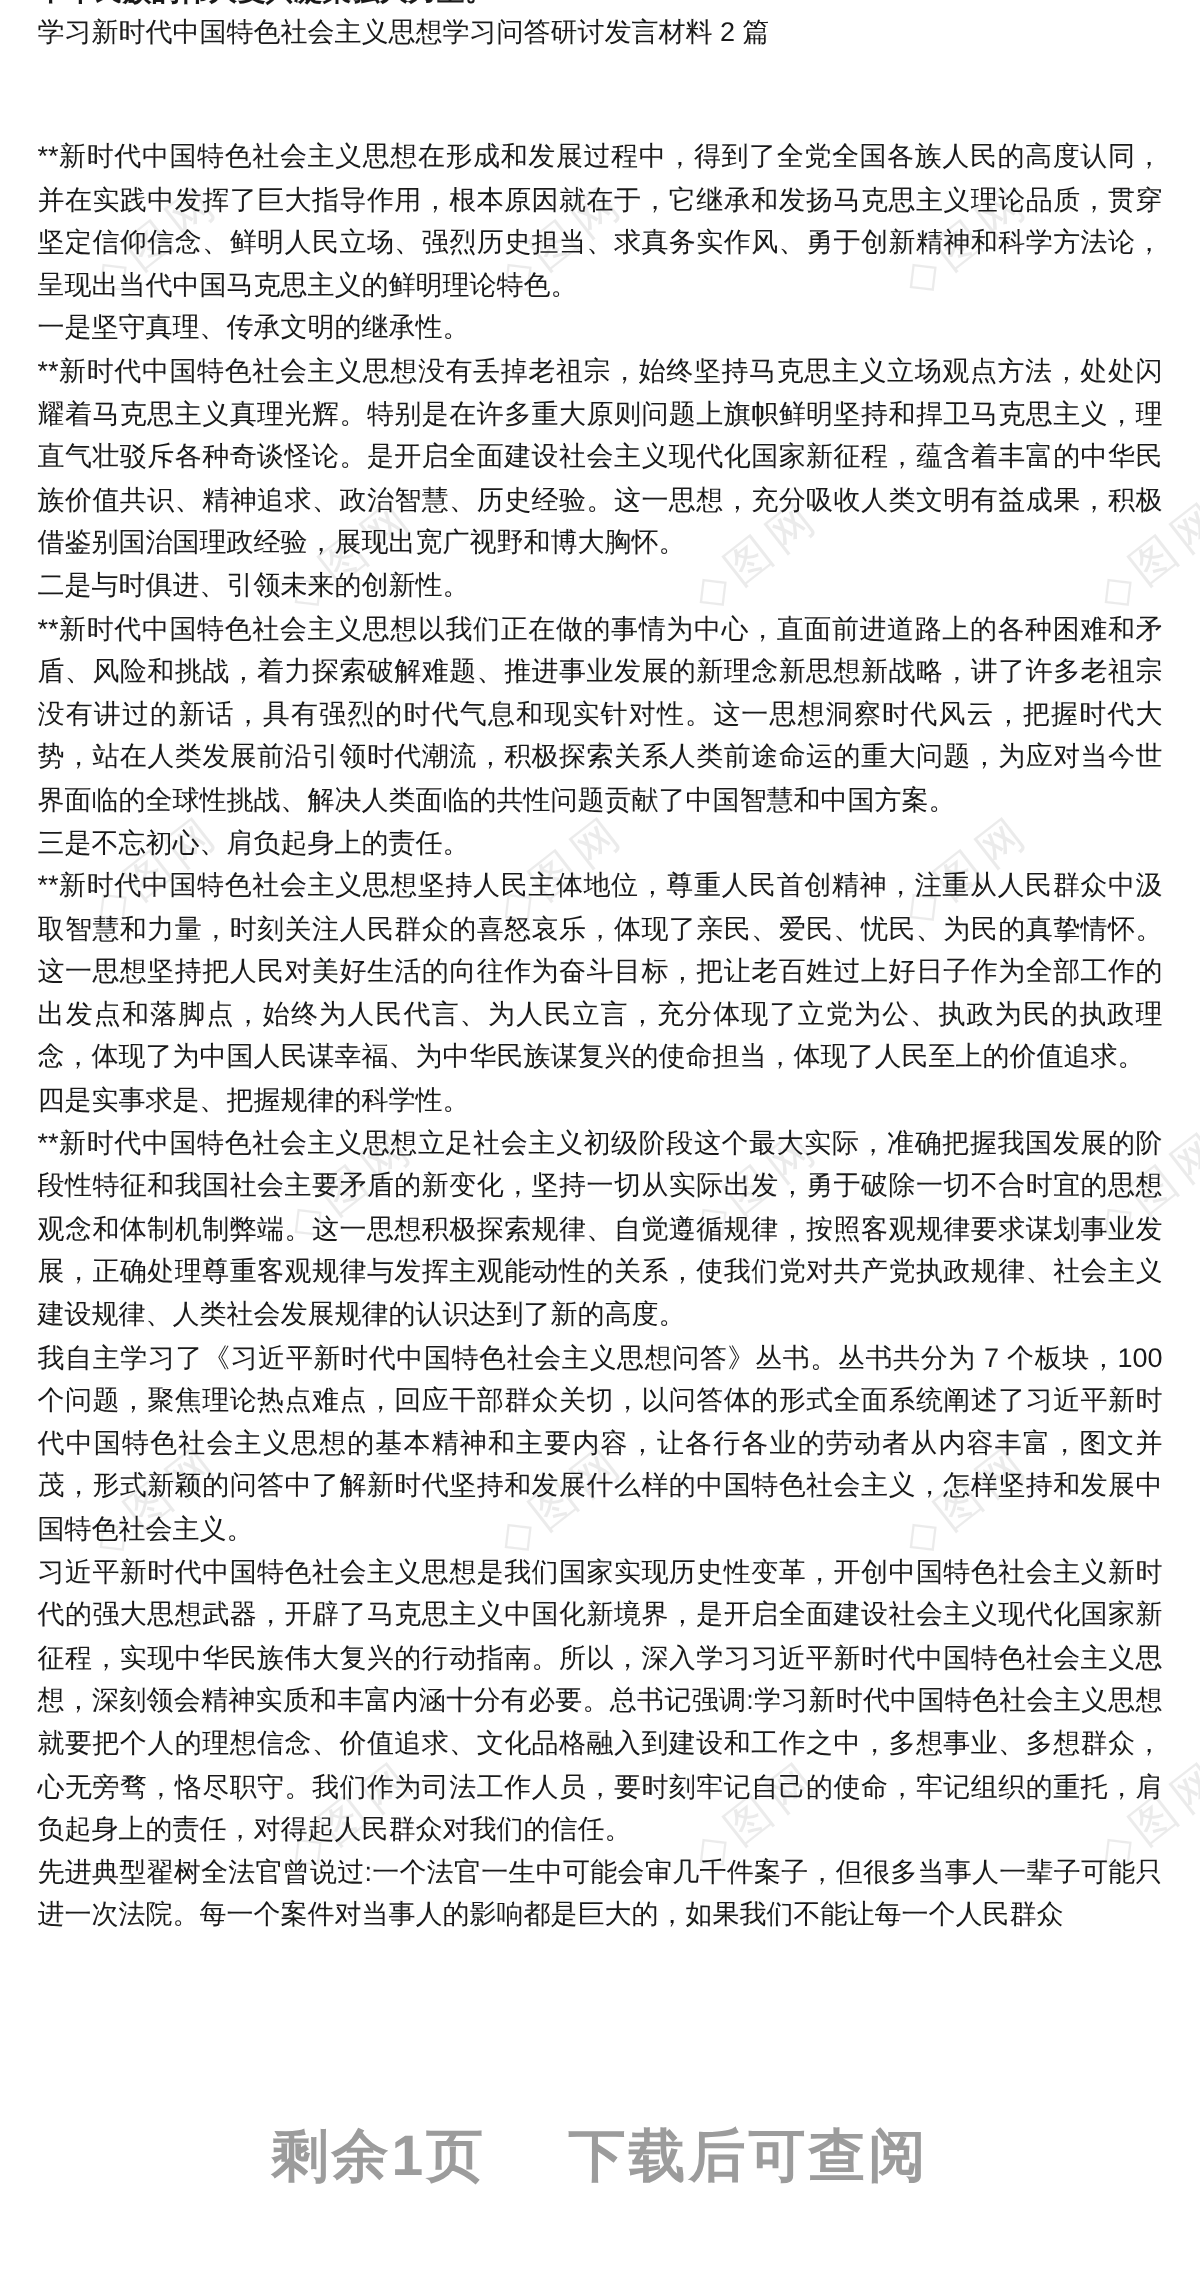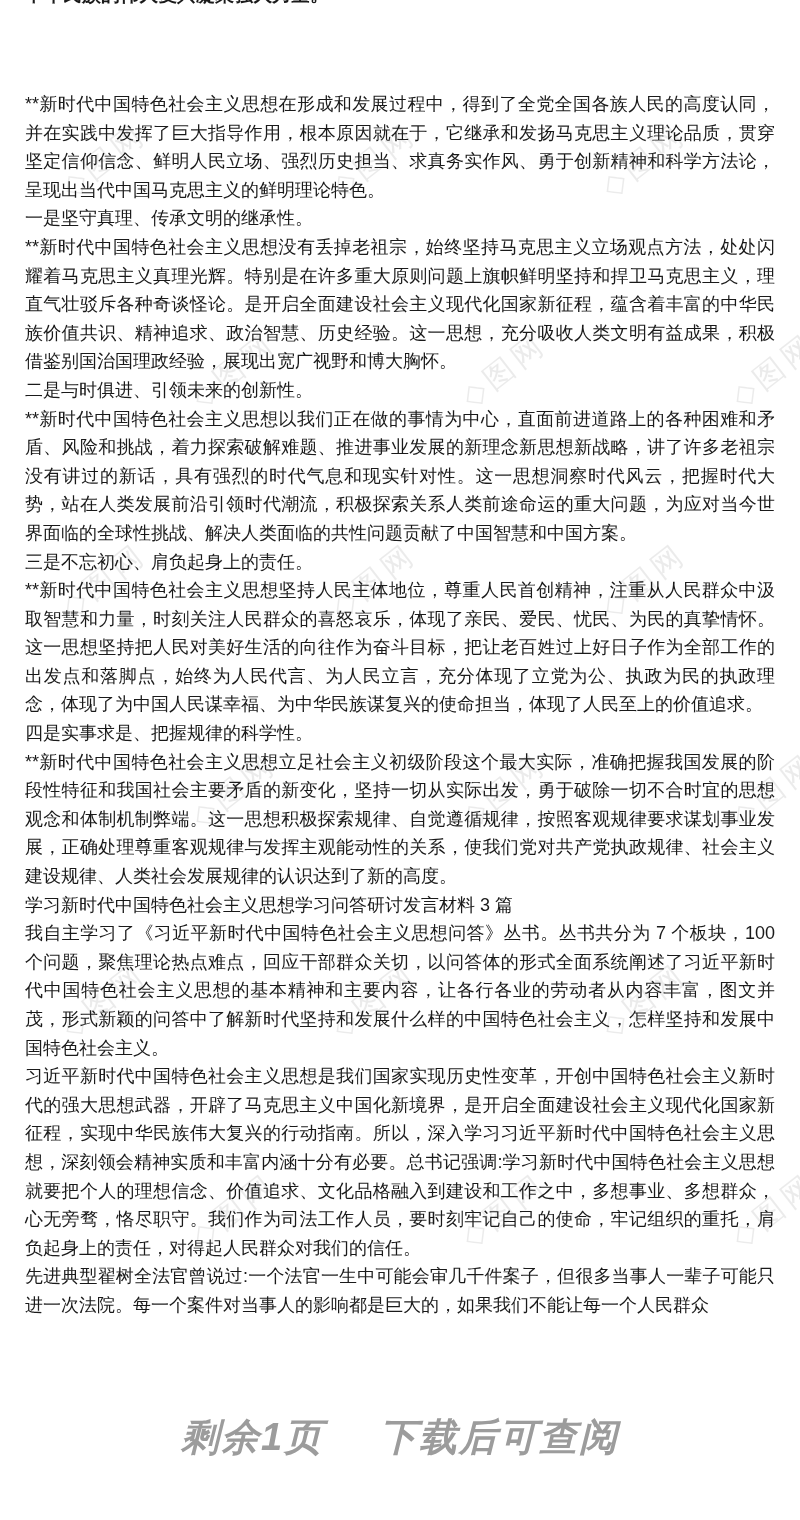--- a/index.html
+++ b/index.html
@@ -69,21 +69,20 @@
     position: absolute;
     top: 1412px;
     left: 0;
     width: 100%;
     text-align: center;
     font-size: 38px;
     font-weight: 700;
     color: #9c9c9c;
     letter-spacing: 2px;
     z-index: 2;
-    font-style: italic;
   }
   .footer-gap {
     display: inline-block;
     width: 55px;
   }
 </style>
 </head>
 <body>
 
 <div class="page">
@@ -104,32 +103,32 @@
       <span class="wm" style="left: 55px; top: 980px;">◇图网</span>
       <span class="wm" style="left: 325px; top: 980px;">◇图网</span>
       <span class="wm" style="left: 595px; top: 980px;">◇图网</span>
       <span class="wm" style="left: 185px; top: 1190px;">◇图网</span>
       <span class="wm" style="left: 455px; top: 1190px;">◇图网</span>
       <span class="wm" style="left: 725px; top: 1190px;">◇图网</span>
     </div>
 
   <div class="clipped-top-line">中华民族的伟大复兴凝聚强大力量。</div>
 
+  <div class="doc-title">学习新时代中国特色社会主义思想学习问答研讨发言材料 2 篇</div>
 
   <div class="body-text" id="body-text">
       <p>**新时代中国特色社会主义思想在形成和发展过程中，得到了全党全国各族人民的高度认同，并在实践中发挥了巨大指导作用，根本原因就在于，它继承和发扬马克思主义理论品质，贯穿坚定信仰信念、鲜明人民立场、强烈历史担当、求真务实作风、勇于创新精神和科学方法论，呈现出当代中国马克思主义的鲜明理论特色。</p>
       <p>一是坚守真理、传承文明的继承性。</p>
       <p>**新时代中国特色社会主义思想没有丢掉老祖宗，始终坚持马克思主义立场观点方法，处处闪耀着马克思主义真理光辉。特别是在许多重大原则问题上旗帜鲜明坚持和捍卫马克思主义，理直气壮驳斥各种奇谈怪论。是开启全面建设社会主义现代化国家新征程，蕴含着丰富的中华民族价值共识、精神追求、政治智慧、历史经验。这一思想，充分吸收人类文明有益成果，积极借鉴别国治国理政经验，展现出宽广视野和博大胸怀。</p>
       <p>二是与时俱进、引领未来的创新性。</p>
       <p>**新时代中国特色社会主义思想以我们正在做的事情为中心，直面前进道路上的各种困难和矛盾、风险和挑战，着力探索破解难题、推进事业发展的新理念新思想新战略，讲了许多老祖宗没有讲过的新话，具有强烈的时代气息和现实针对性。这一思想洞察时代风云，把握时代大势，站在人类发展前沿引领时代潮流，积极探索关系人类前途命运的重大问题，为应对当今世界面临的全球性挑战、解决人类面临的共性问题贡献了中国智慧和中国方案。</p>
       <p>三是不忘初心、肩负起身上的责任。</p>
       <p>**新时代中国特色社会主义思想坚持人民主体地位，尊重人民首创精神，注重从人民群众中汲取智慧和力量，时刻关注人民群众的喜怒哀乐，体现了亲民、爱民、忧民、为民的真挚情怀。这一思想坚持把人民对美好生活的向往作为奋斗目标，把让老百姓过上好日子作为全部工作的出发点和落脚点，始终为人民代言、为人民立言，充分体现了立党为公、执政为民的执政理念，体现了为中国人民谋幸福、为中华民族谋复兴的使命担当，体现了人民至上的价值追求。</p>
       <p>四是实事求是、把握规律的科学性。</p>
       <p>**新时代中国特色社会主义思想立足社会主义初级阶段这个最大实际，准确把握我国发展的阶段性特征和我国社会主要矛盾的新变化，坚持一切从实际出发，勇于破除一切不合时宜的思想观念和体制机制弊端。这一思想积极探索规律、自觉遵循规律，按照客观规律要求谋划事业发展，正确处理尊重客观规律与发挥主观能动性的关系，使我们党对共产党执政规律、社会主义建设规律、人类社会发展规律的认识达到了新的高度。</p>
-      <p>学习新时代中国特色社会主义思想学习问答研讨发言材料 3 篇</p>
       <p>我自主学习了《习近平新时代中国特色社会主义思想问答》丛书。丛书共分为 7 个板块，100 个问题，聚焦理论热点难点，回应干部群众关切，以问答体的形式全面系统阐述了习近平新时代中国特色社会主义思想的基本精神和主要内容，让各行各业的劳动者从内容丰富，图文并茂，形式新颖的问答中了解新时代坚持和发展什么样的中国特色社会主义，怎样坚持和发展中国特色社会主义。</p>
       <p>习近平新时代中国特色社会主义思想是我们国家实现历史性变革，开创中国特色社会主义新时代的强大思想武器，开辟了马克思主义中国化新境界，是开启全面建设社会主义现代化国家新征程，实现中华民族伟大复兴的行动指南。所以，深入学习习近平新时代中国特色社会主义思想，深刻领会精神实质和丰富内涵十分有必要。总书记强调:学习新时代中国特色社会主义思想就要把个人的理想信念、价值追求、文化品格融入到建设和工作之中，多想事业、多想群众，心无旁骛，恪尽职守。我们作为司法工作人员，要时刻牢记自己的使命，牢记组织的重托，肩负起身上的责任，对得起人民群众对我们的信任。</p>
       <p>先进典型翟树全法官曾说过:一个法官一生中可能会审几千件案子，但很多当事人一辈子可能只进一次法院。每一个案件对当事人的影响都是巨大的，如果我们不能让每一个人民群众</p>
     </div>
 
   <div class="footer-banner">
     <span>剩余1页</span><span class="footer-gap"></span><span>下载后可查阅</span>
   </div>
 
 </div>

